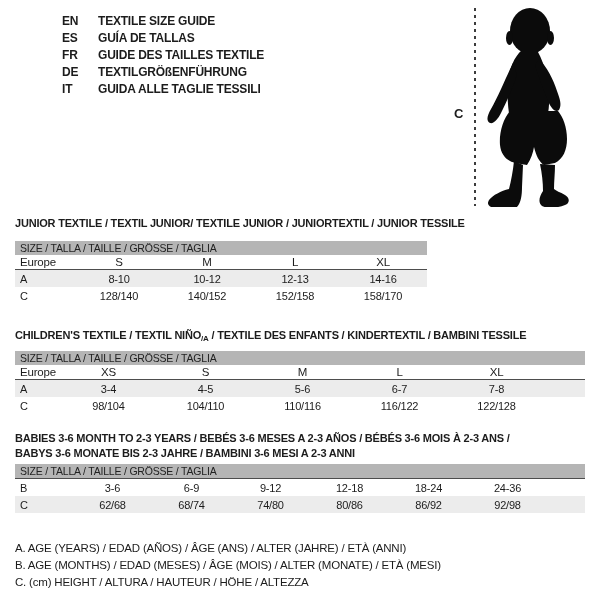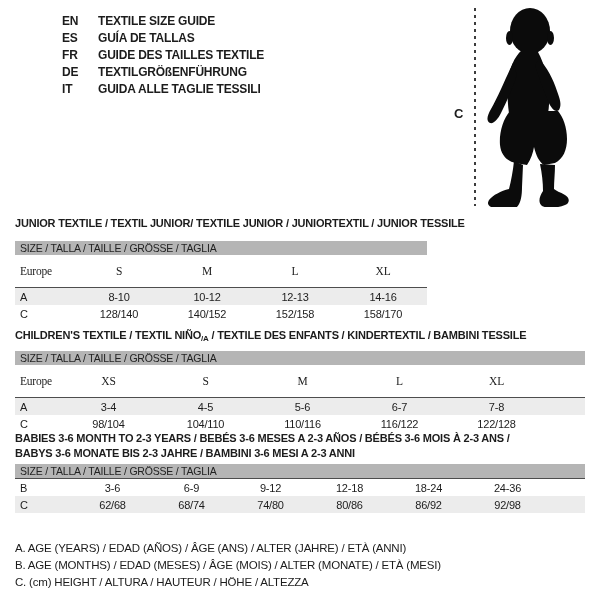--- a/index.html
+++ b/index.html
@@ -32,21 +32,21 @@
   table.size-table{border-collapse:collapse;table-layout:fixed;}
   table.size-table td{
     font-size:11px;letter-spacing:-0.2px;text-align:center;vertical-align:middle;
     padding:0;white-space:nowrap;overflow:hidden;
   }
   table.size-table td.lbl{text-align:left;padding-left:5px;}
   tr.bar td{
     background:#b5b5b5;height:14px;text-align:left;padding-left:5px;
     font-size:10.5px;color:#222;
   }
-  tr.cols td{height:32px;font-size:11.5px;font-family:Liberation Serif, serif;}
+  tr.cols td{height:14px;font-size:11.5px;}
   tr.data td{height:17px;}
   tr.rule td{border-top:1px solid #4d4d4d;}
   tr.shade td{background:#ececec;}
 
   
   .footnotes{left:15px;top:540px;}
   .footnote{font-size:11.5px;font-weight:normal;letter-spacing:-0.2px;line-height:17px;white-space:nowrap;}
 </style>
 </head>
 <body>

